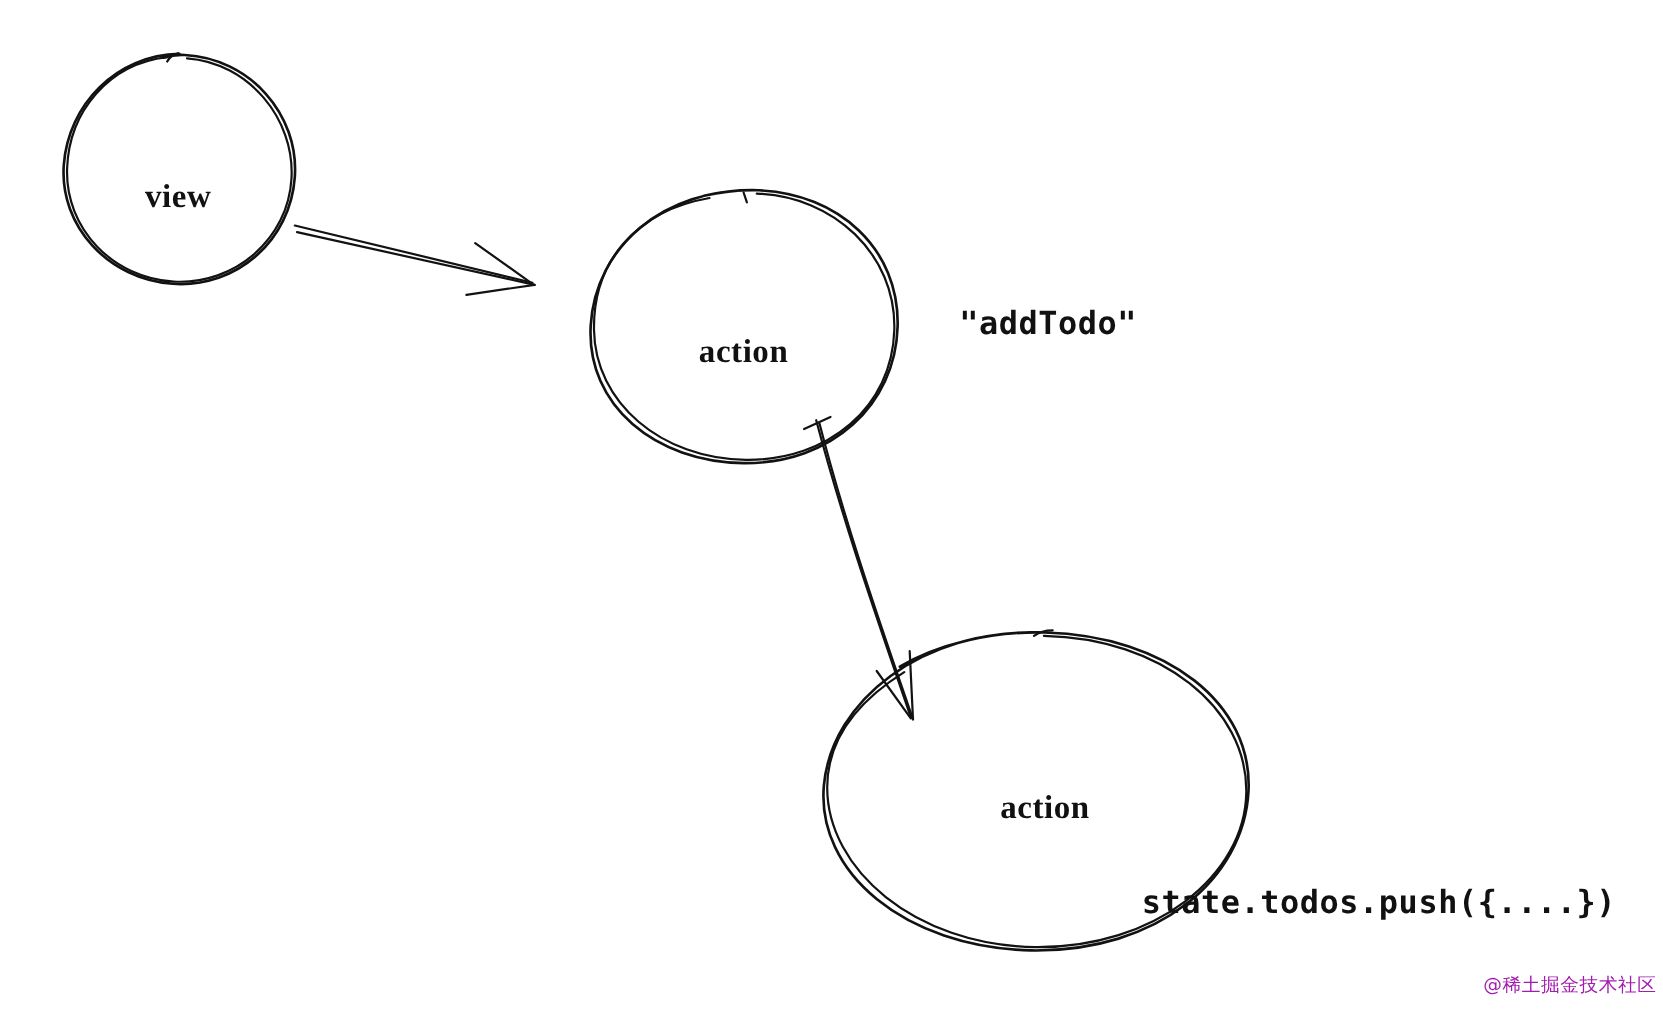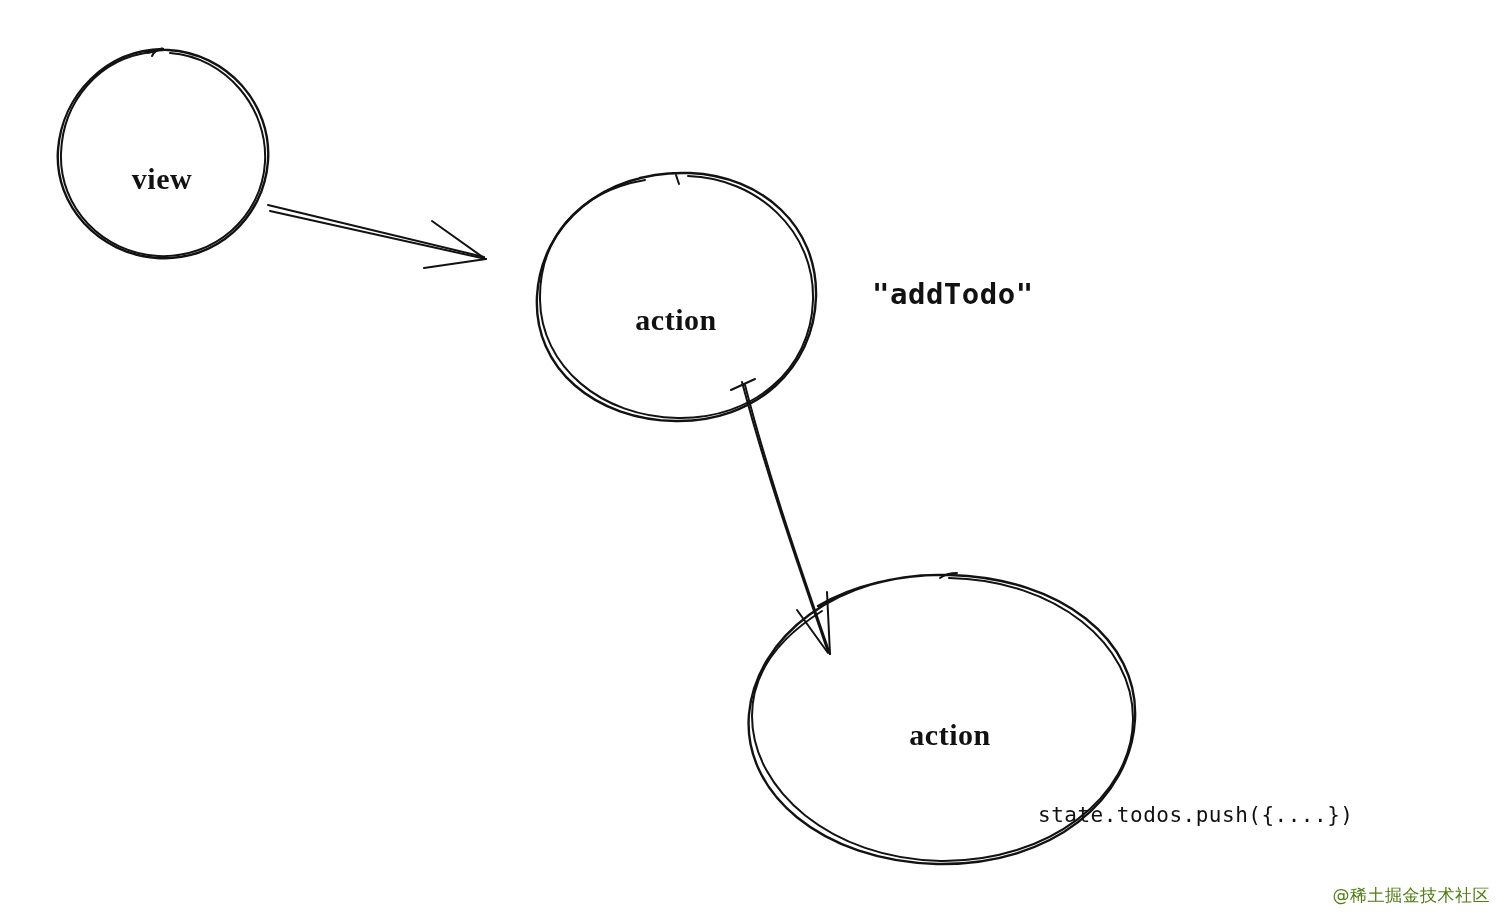--- a/index.html
+++ b/index.html
@@ -63,30 +63,30 @@
   #label-reducer { left: 950px; top: 711px; }
   #label-action-name {
     left: 872px;
     top: 277px;
     font-size: 29px;
     font-weight: 700;
   }
   #label-reducer-code {
     left: 1038px;
     top: 803px;
-    font-size: 21px;
-    font-weight: 400;
+    font-size: 29px;
+    font-weight: 700;
   }
   #watermark {
     position: absolute;
-    right: 22px;
+    right: 6px;
     bottom: 14px;
     font-family: "DejaVu Sans", "Liberation Sans", sans-serif;
     font-size: 17px;
-    color: #4d7c0f;
+    color: #a21caf;
     white-space: nowrap;
     letter-spacing: 0.5px;
   }
 </style>
 </head>
 <body>
 
 <div id="diagram-root">
 
   <svg id="sketch-canvas" viewBox="0 0 1512 921">

